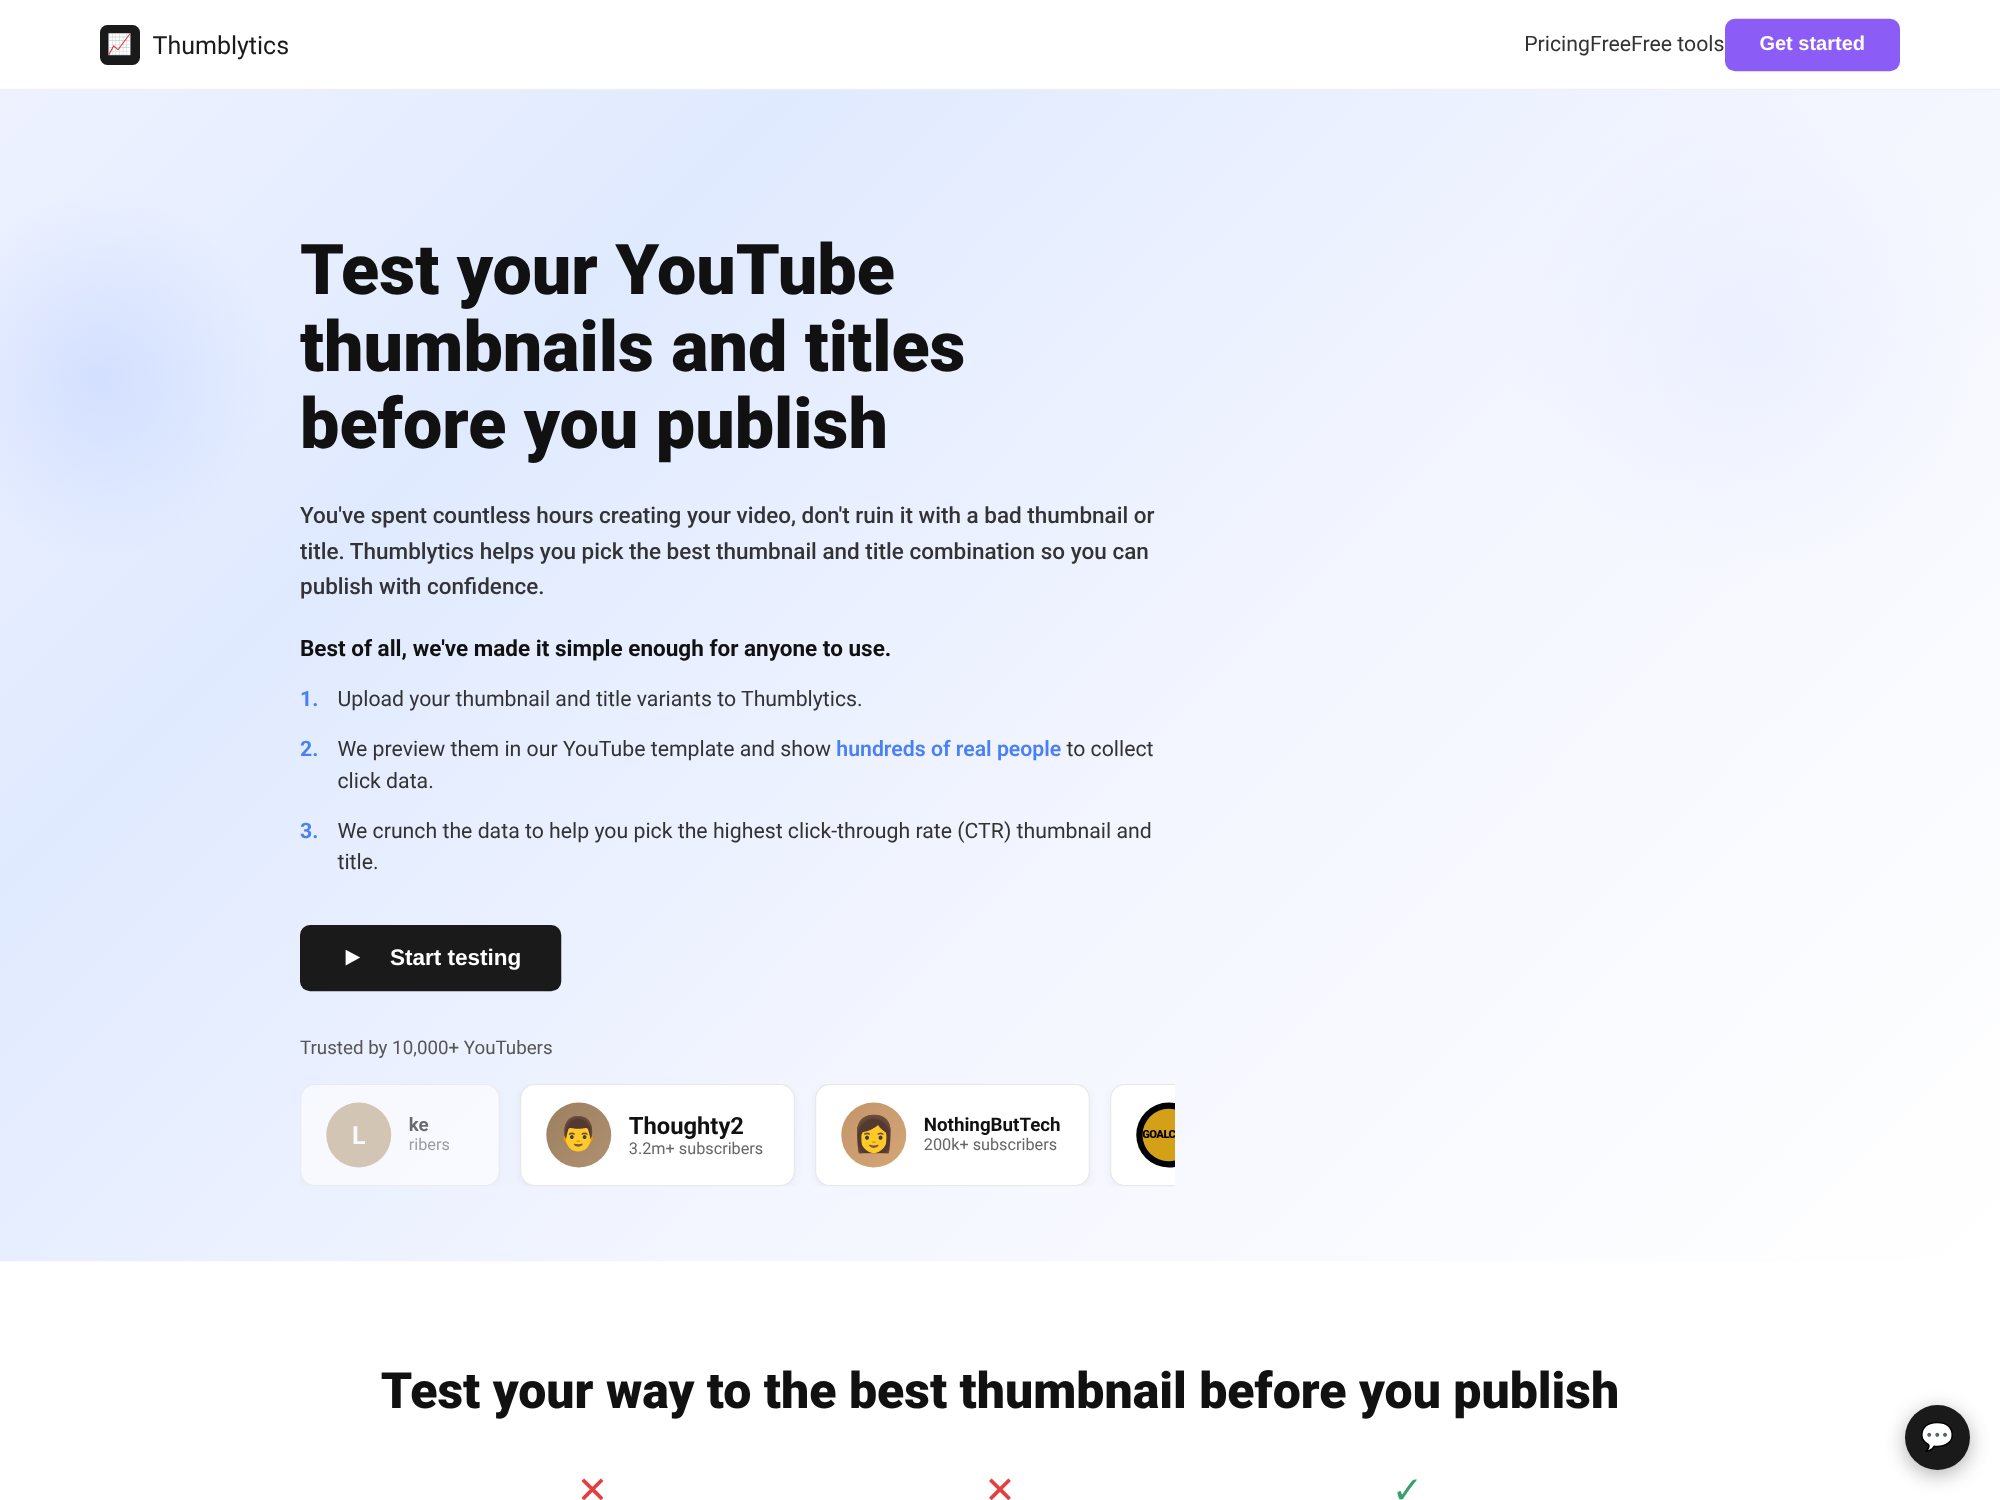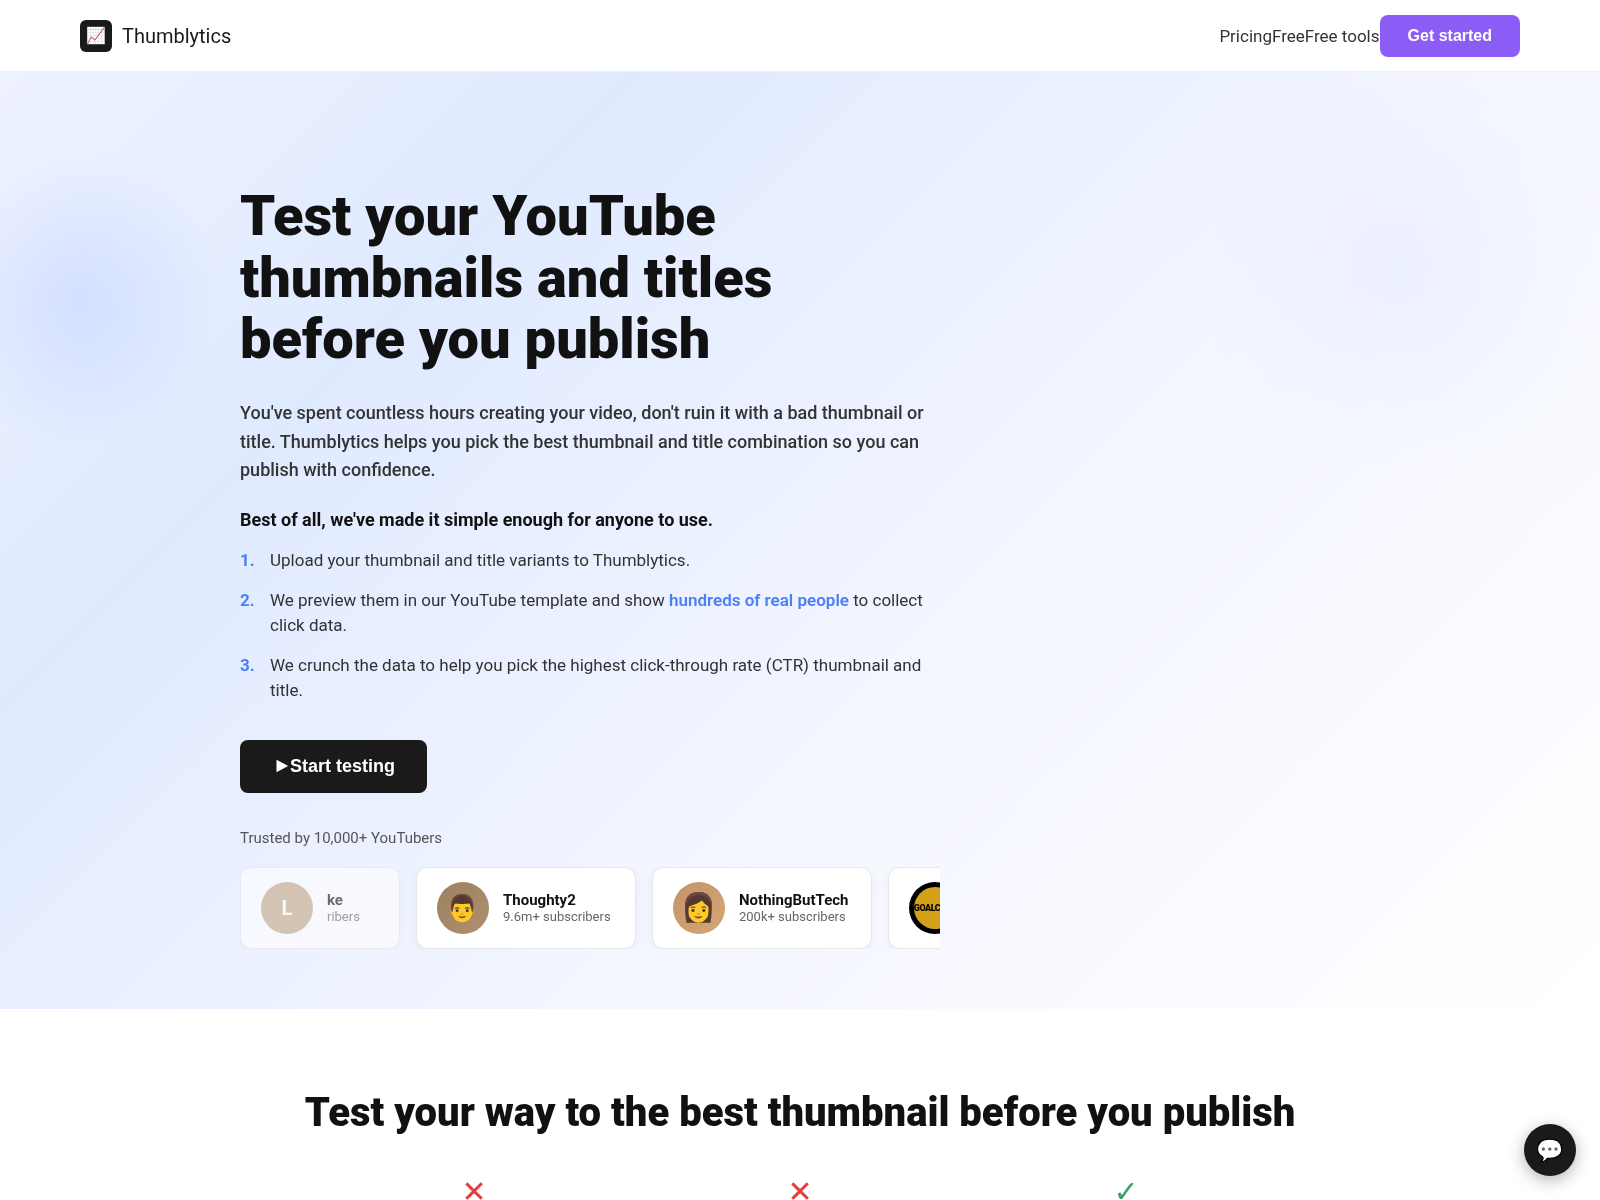--- a/index.html
+++ b/index.html
@@ -77,21 +77,21 @@
       <li style="display:flex;align-items:flex-start;gap:10px;margin-bottom:14px;font-size:17px;color:#333;line-height:1.5;">
         <span style="font-weight:700;color:#4a80f5;min-width:20px;">2.</span>
         <span>We preview them in our YouTube template and show <a href="#" style="color:#4a80f5;font-weight:600;text-decoration:none;">hundreds of real people</a> to collect click data.</span>
       </li>
       <li style="display:flex;align-items:flex-start;gap:10px;margin-bottom:14px;font-size:17px;color:#333;line-height:1.5;">
         <span style="font-weight:700;color:#4a80f5;min-width:20px;">3.</span>
         <span>We crunch the data to help you pick the highest click-through rate (CTR) thumbnail and title.</span>
       </li>
     </ul>
 
-    <button style="display:flex;align-items:center;gap:0;background:#1a1a1a;color:#fff;padding:16px 32px;border-radius:8px;font-size:18px;font-weight:600;cursor:pointer;border:none;margin-bottom:36px;">
+    <button style="display:flex;align-items:center;gap:22px;background:#1a1a1a;color:#fff;padding:16px 32px;border-radius:8px;font-size:18px;font-weight:600;cursor:pointer;border:none;margin-bottom:36px;">
       <svg width="18" height="18" viewBox="0 0 20 20" fill="white">
           <polygon points="5,3 18,10 5,17"></polygon>
         </svg>
       <span>Start testing</span>
     </button>
 
     <p style="font-size:15px;color:#555;margin-bottom:20px;">Trusted by 10,000+ YouTubers</p>
 
     <div style="display:flex;gap:16px;overflow:hidden;">
 
@@ -101,22 +101,22 @@
           <div style="font-weight:700;font-size:15px;color:#111;">ke</div>
           <div style="font-size:13px;color:#666;">ribers</div>
         </div>
       </div>
 
       <div style="display:flex;align-items:center;gap:14px;background:#fff;border:1px solid #e8e8e8;border-radius:12px;padding:14px 20px;min-width:220px;box-shadow:0 2px 8px rgba(0,0,0,0.05);">
         <div style="width:52px;height:52px;border-radius:50%;background:linear-gradient(135deg,#9B8060,#B09070);flex-shrink:0;display:flex;align-items:center;justify-content:center;color:#fff;font-weight:700;font-size:20px;overflow:hidden;">
           <span style="font-size:26px;">👨</span>
         </div>
         <div>
-          <div style="font-weight:700;font-size:15px;color:#111;">Thoughty2</div>
-          <div style="font-size:13px;color:#666;">9.6m+ subscribers</div>
+          <div style="font-weight:700;font-size:19px;color:#111;">Thoughty2</div>
+          <div style="font-size:13px;color:#666;">3.2m+ subscribers</div>
         </div>
       </div>
 
       <div style="display:flex;align-items:center;gap:14px;background:#fff;border:1px solid #e8e8e8;border-radius:12px;padding:14px 20px;min-width:220px;box-shadow:0 2px 8px rgba(0,0,0,0.05);">
         <div style="width:52px;height:52px;border-radius:50%;background:linear-gradient(135deg,#C4956A,#D4A574);flex-shrink:0;display:flex;align-items:center;justify-content:center;overflow:hidden;">
           <span style="font-size:28px;">👩</span>
         </div>
         <div>
           <div style="font-weight:700;font-size:15px;color:#111;">NothingButTech</div>
           <div style="font-size:13px;color:#666;">200k+ subscribers</div>

